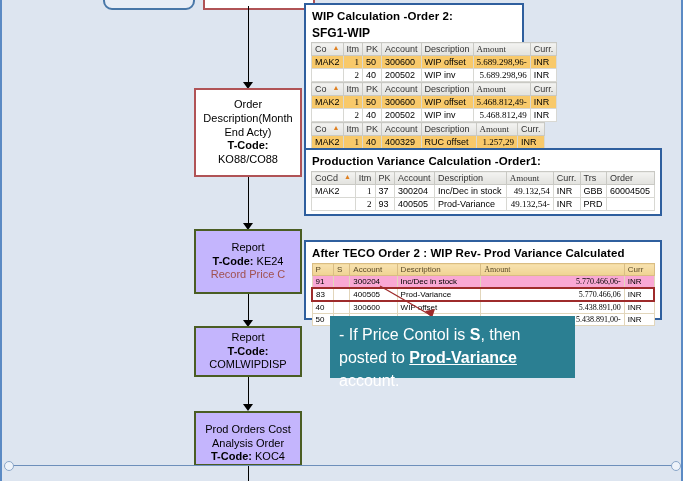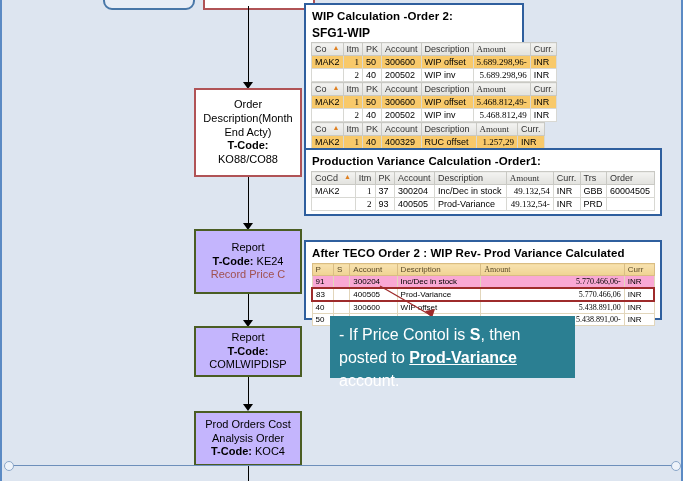--- a/index.html
+++ b/index.html
@@ -141,21 +141,21 @@
     </div>
     <div class="rt-c">Record Price C</div>
   </div>
 
   <div class="fbox green" style="left:194px;top:326px;width:108px;height:51px;">
     <div>Report</div>
     <div><b>T-Code:</b></div>
     <div>COMLWIPDISP</div>
   </div>
 
-  <div class="fbox green" style="left:194px;top:411px;width:108px;height:55px;">
+  <div class="fbox green" style="left:194px;top:411px;width:108px;height:55px;justify-content:flex-end;">
     <div>Prod Orders Cost</div>
     <div>Analysis Order</div>
     <div>
       <b>T-Code:</b>
       <span>KOC4</span>
     </div>
   </div>
 
   <div class="sel-line"></div>
   <div class="handle" style="left:4px;"></div>

